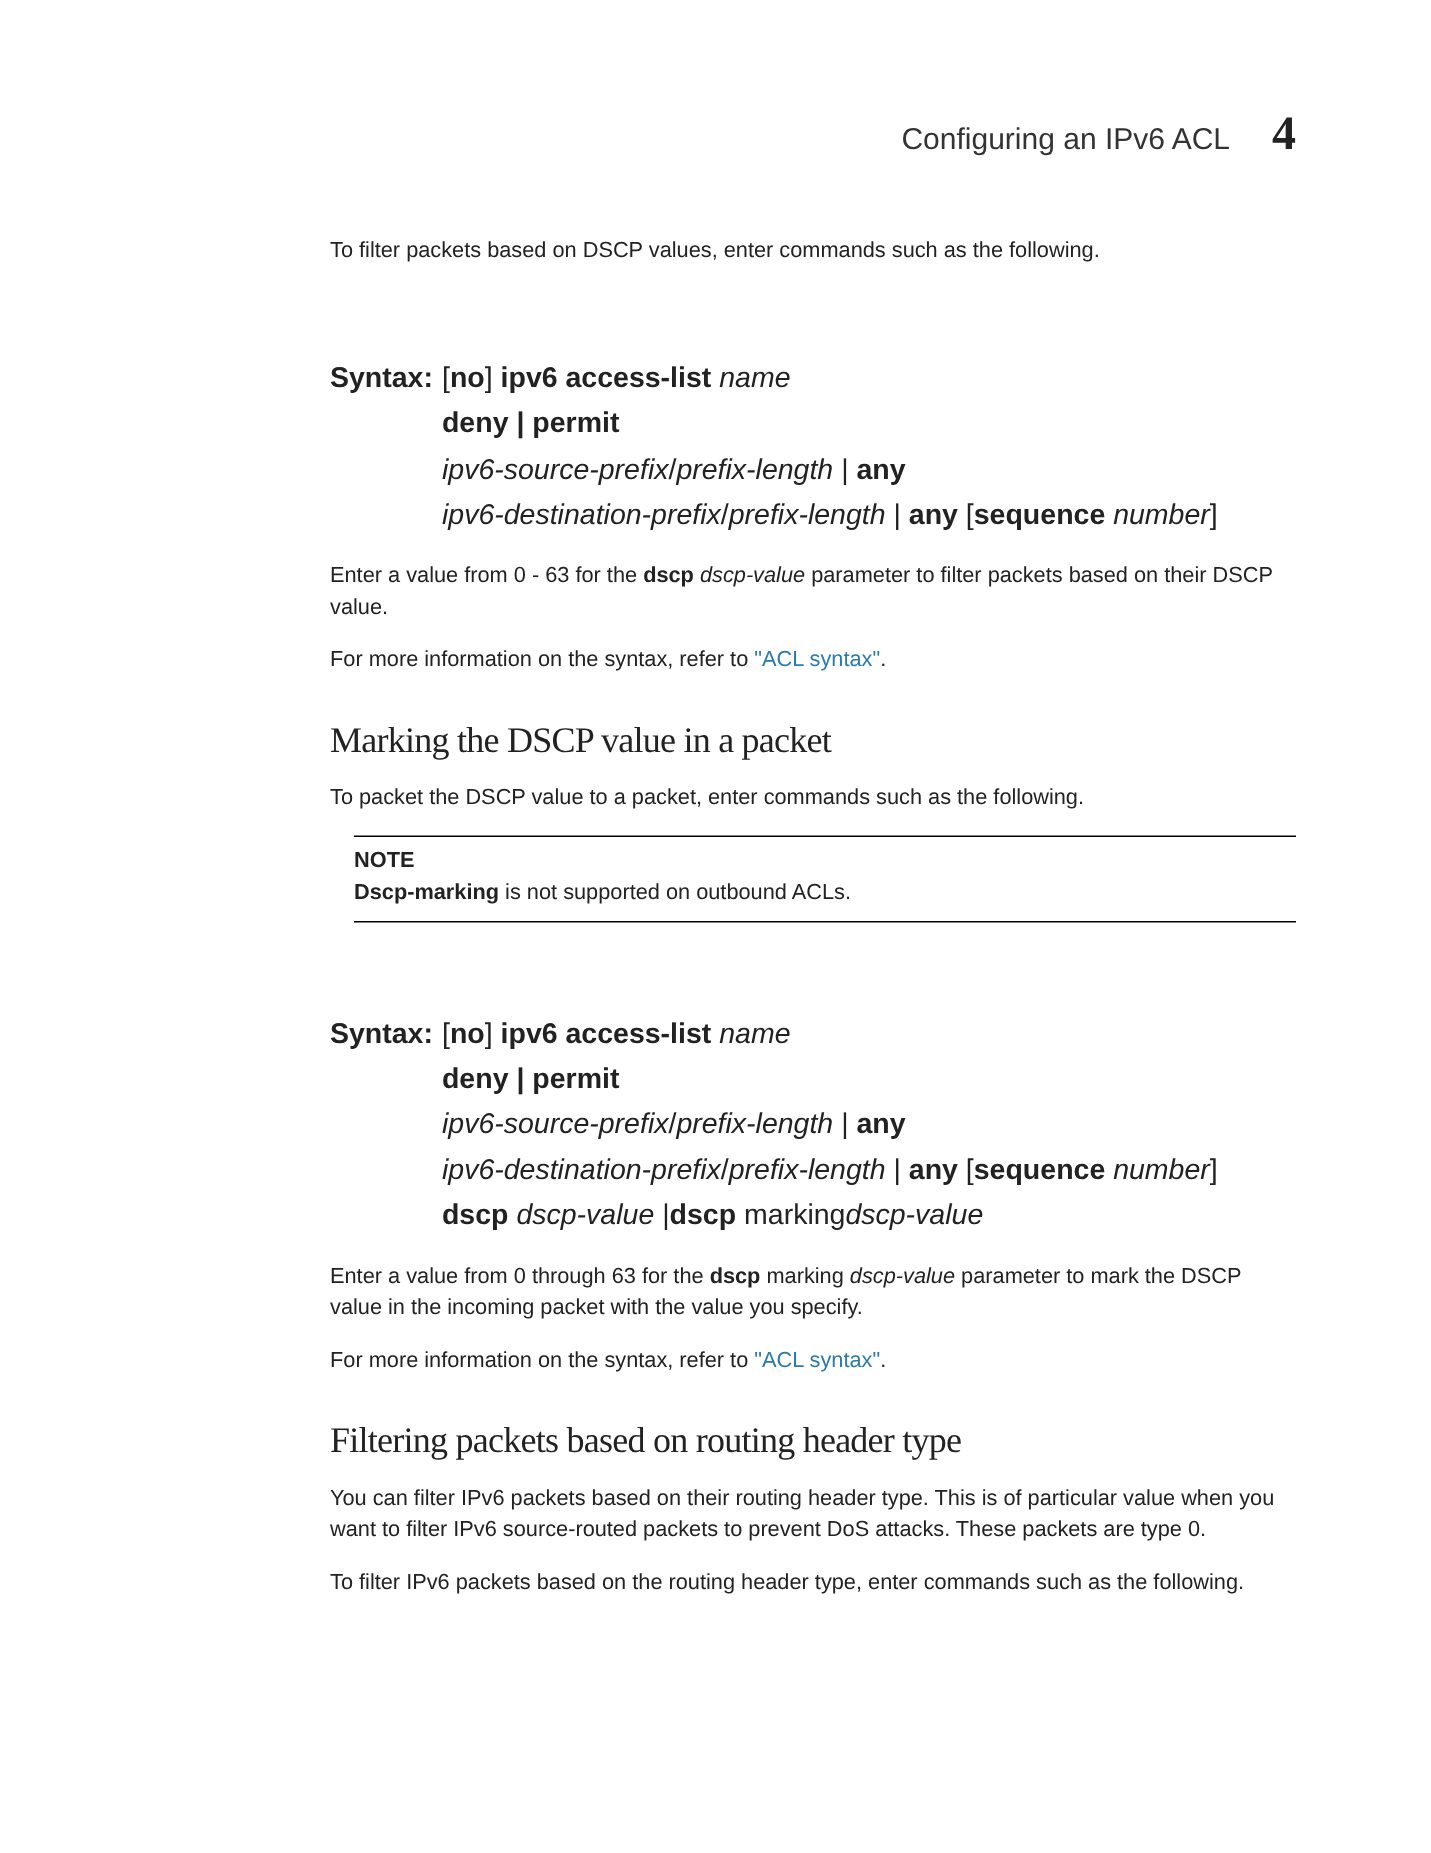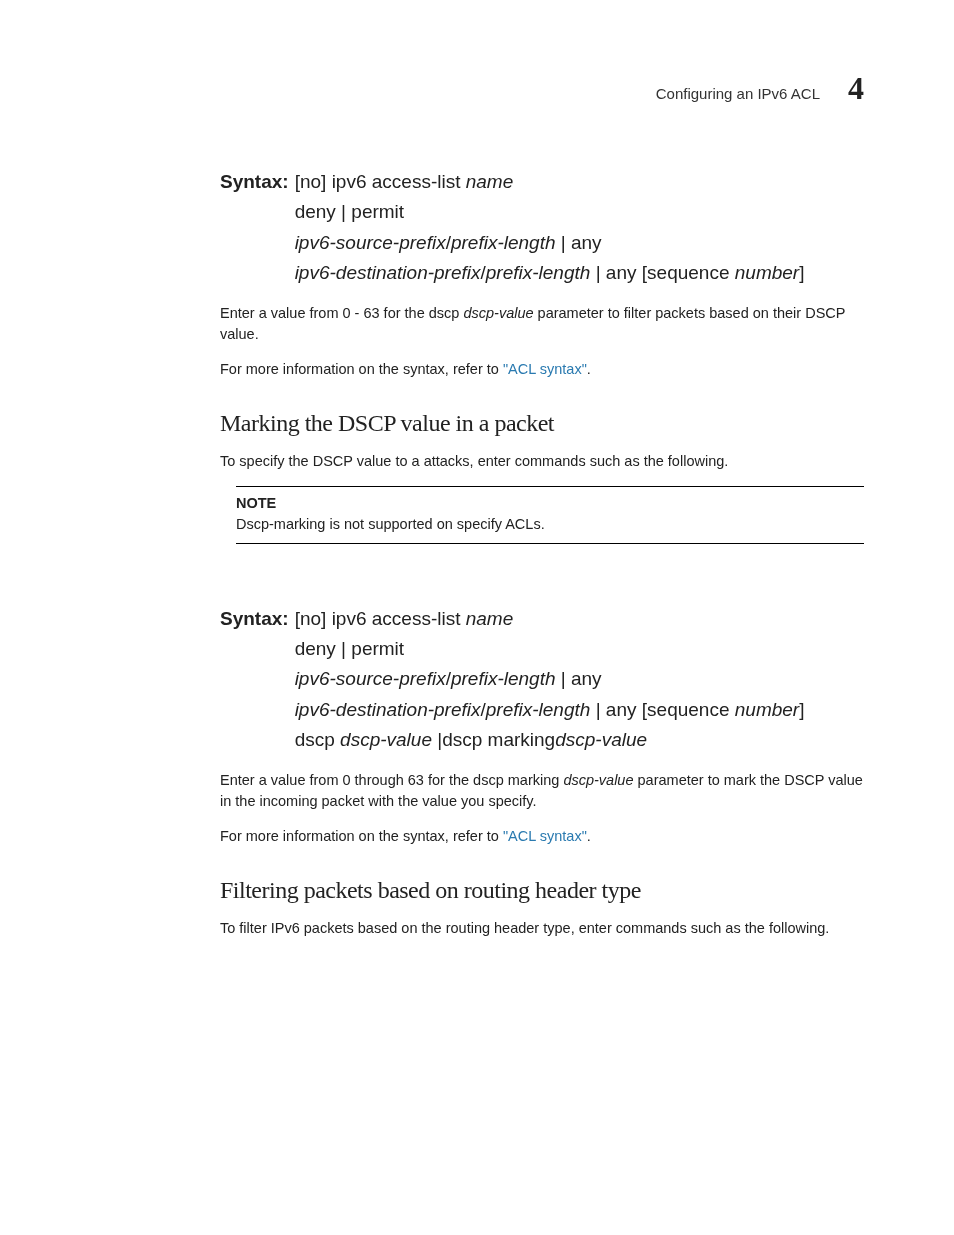--- a/index.html
+++ b/index.html
@@ -18,21 +18,21 @@
   }
   .header-line {
     display: flex;
     justify-content: flex-end;
     align-items: baseline;
     gap: 28px;
     margin-bottom: 50px;
     margin-top: 10px;
   }
   .header-text {
-    font-size: 15px;
+    font-size: 20px;
     color: #333;
   }
   .header-number {
     font-size: 32px;
     font-weight: 600;
     font-family: Georgia, 'Times New Roman', serif;
   }
   .content {
     padding-left: 130px;
     padding-right: 0;
@@ -59,21 +59,21 @@
   }
   .syntax-label {
     font-weight: bold;
     white-space: nowrap;
     padding-right: 6px;
   }
   .syntax-lines {
     flex: 1;
   }
   .syntax-line { display: block; }
-  .b { font-weight: normal; }
+  .b { font-weight: bold; }
   .i { font-style: italic; }
   a.link {
     color: #2a7ab0;
     text-decoration: none;
   }
   .note-box {
     border-top: 1.5px solid #000;
     border-bottom: 1.5px solid #000;
     padding: 6px 0 8px 0;
     margin: 14px 0 14px 16px;
@@ -89,20 +89,21 @@
 <body>
 
 <div class="page">
   <div class="header-line">
     <span class="header-text">Configuring an IPv6 ACL</span>
     <span class="header-number">4</span>
   </div>
 
   <div class="content">
 
+    <p class="body">To filter packets based on DSCP values, enter commands such as the following.</p>
 
     <div class="syntax-block">
       <span class="syntax-label">Syntax:</span>
       <div class="syntax-lines">
         <span class="syntax-line">
           <span>[</span><span class="b">no</span><span>] </span><span class="b">ipv6 access-list</span><span class="i"> name</span>
         </span>
         <span class="syntax-line b">deny | permit</span>
         <span class="syntax-line">
           <span class="i">ipv6-source-prefix</span><span>/</span><span class="i">prefix-length</span><span> | </span><span class="b">any</span>
@@ -115,26 +116,26 @@
 
     <p class="body">
       <span>Enter a value from 0 - 63 for the </span><span class="b">dscp</span><span> </span><span class="i">dscp-value</span><span> parameter to filter packets based on their DSCP value.</span>
     </p>
 
     <p class="body">
       <span>For more information on the syntax, refer to </span><a class="link">"ACL syntax"</a><span>.</span>
     </p>
 
     <h2 class="section-heading">Marking the DSCP value in a packet</h2>
-    <p class="body">To specify the DSCP value to a attacks, enter commands such as the following.</p>
+    <p class="body">To packet the DSCP value to a packet, enter commands such as the following.</p>
 
     <div class="note-box">
       <span class="note-label">NOTE</span>
       <span>
-        <span class="b">Dscp-marking</span><span> is not supported on specify ACLs.</span>
+        <span class="b">Dscp-marking</span><span> is not supported on outbound ACLs.</span>
       </span>
     </div>
 
     <div class="syntax-block">
       <span class="syntax-label">Syntax:</span>
       <div class="syntax-lines">
         <span class="syntax-line">
           <span>[</span><span class="b">no</span><span>] </span><span class="b">ipv6 access-list</span><span class="i"> name</span>
         </span>
         <span class="syntax-line b">deny | permit</span>
@@ -152,16 +153,17 @@
 
     <p class="body">
       <span>Enter a value from 0 through 63 for the </span><span class="b">dscp</span><span> marking </span><span class="i">dscp-value</span><span> parameter to mark the DSCP value in the incoming packet with the value you specify.</span>
     </p>
 
     <p class="body">
       <span>For more information on the syntax, refer to </span><a class="link">"ACL syntax"</a><span>.</span>
     </p>
 
     <h2 class="section-heading">Filtering packets based on routing header type</h2>
+    <p class="body">You can filter IPv6 packets based on their routing header type. This is of particular value when you want to filter IPv6 source-routed packets to prevent DoS attacks. These packets are type 0.</p>
     <p class="body">To filter IPv6 packets based on the routing header type, enter commands such as the following.</p>
 
   </div>
 </div>
 
 </body></html>

